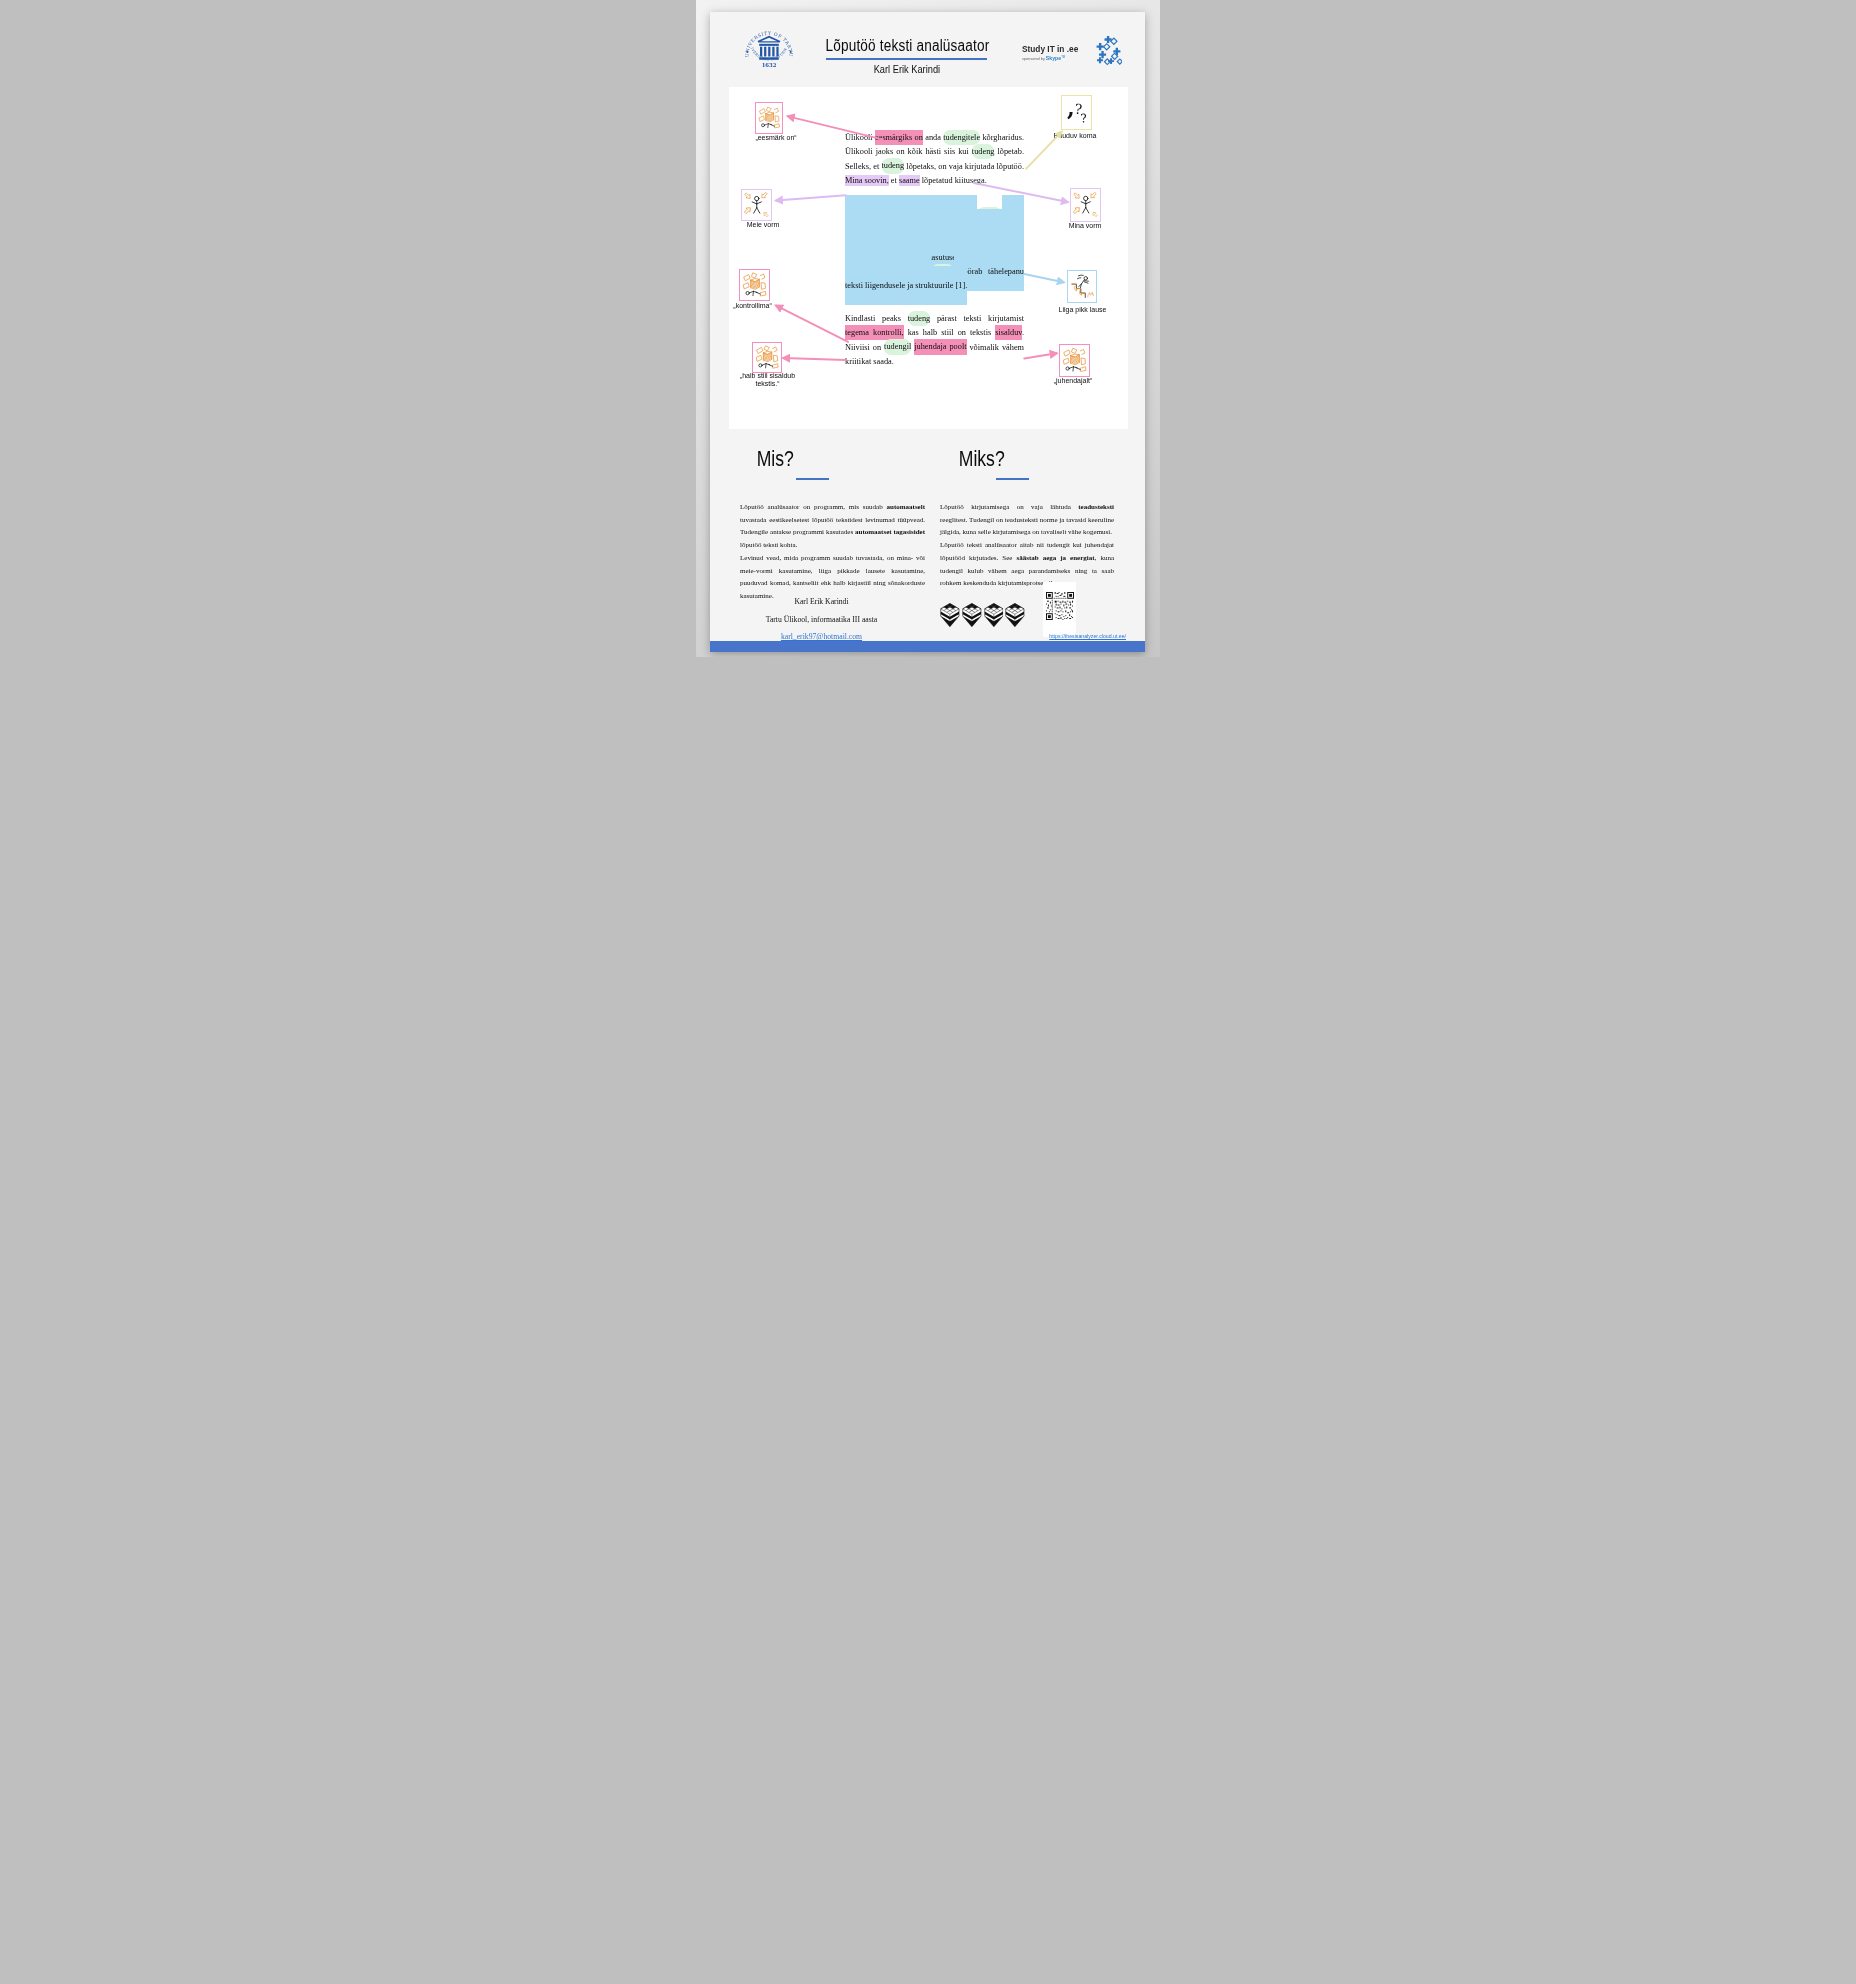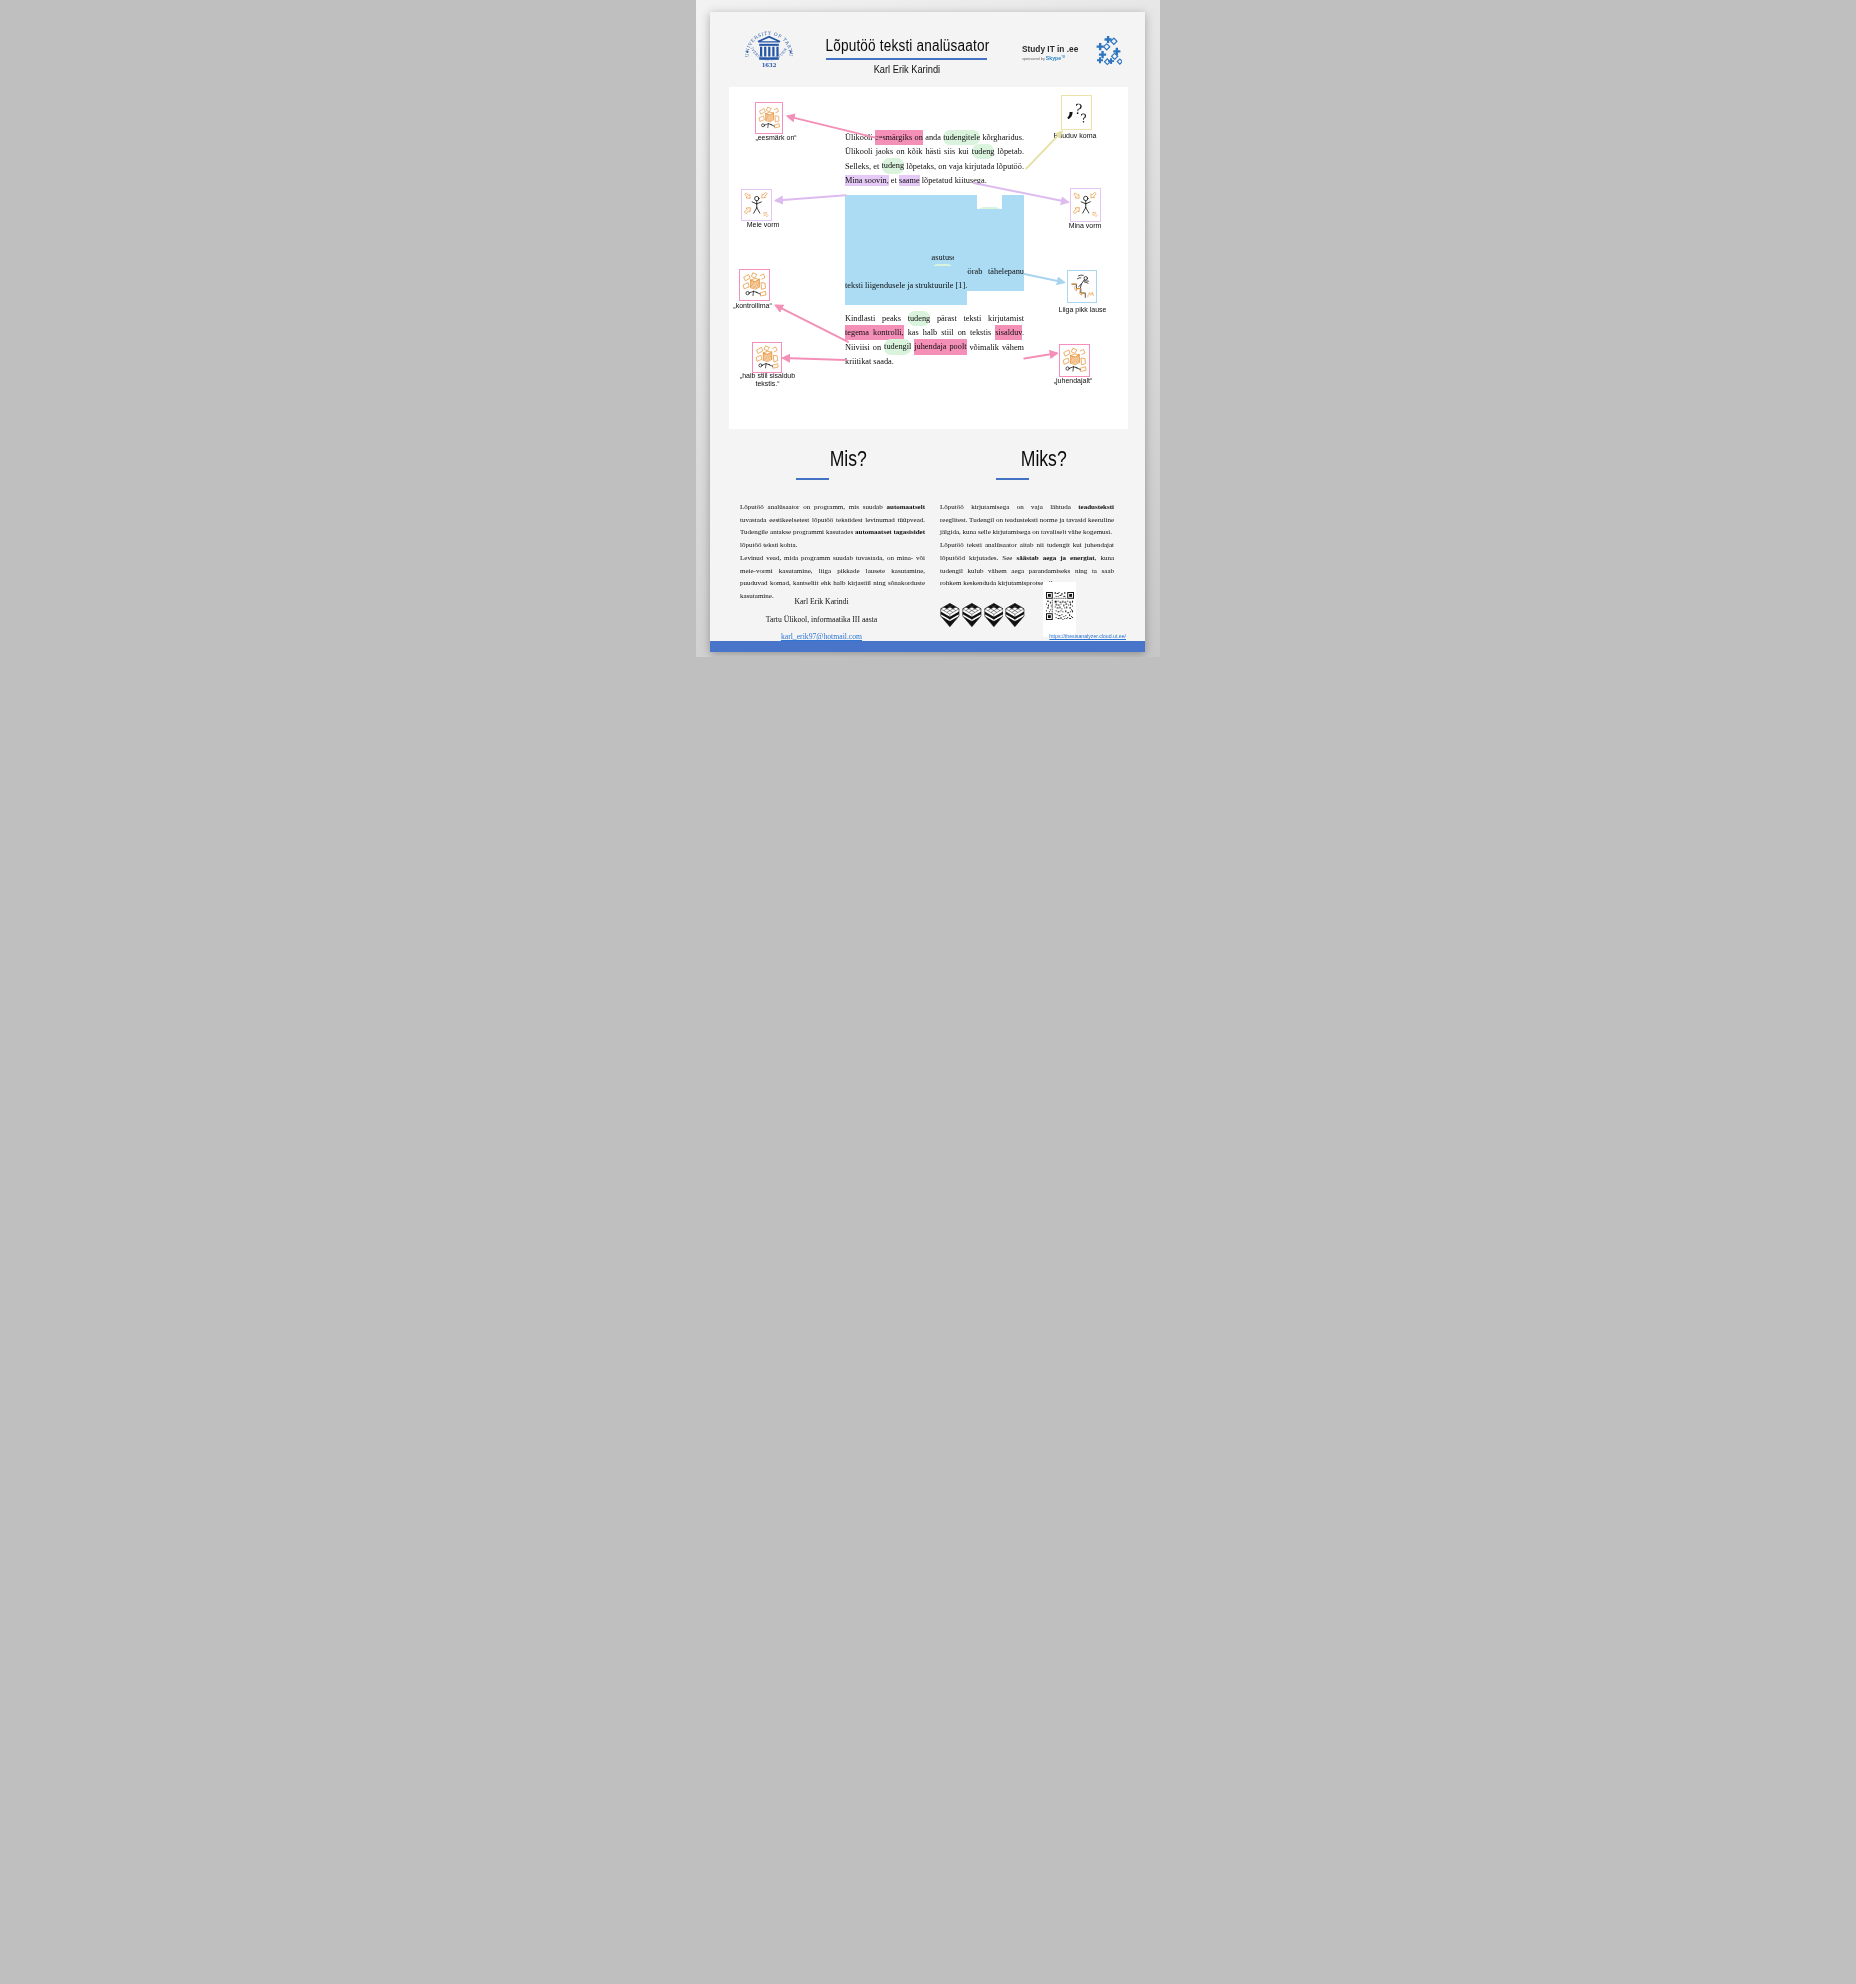--- a/index.html
+++ b/index.html
@@ -36,21 +36,21 @@
   .seg-blue{background:#ABDCF4;padding:15px 0;}
   .seg-bold{font-weight:bold;}
 
   .ibox{position:absolute;background:#fff;border:1px solid #ccc;display:flex;align-items:center;justify-content:center;}
   .ibox svg{width:88%;height:88%;}
   .b-pink{border-color:#F590BE;} .b-purple{border-color:#E3C4F2;}
   .b-khaki{border-color:#EDE3A9;} .b-blue{border-color:#A9D6F2;}
   .ilabel{position:absolute;text-align:center;font-size:7px;line-height:8.3px;color:#0d0d0d;}
 
   
-  .qhead{position:absolute;width:119px;text-align:right;font-size:22px;color:#0b0b0b;}
+  .qhead{position:absolute;width:119px;text-align:left;font-size:22px;color:#0b0b0b;}
   .qhead .t{display:inline-block;transform:scaleX(.8);}
   .qbar{position:absolute;width:33px;height:2.4px;background:#4472C4;}
   .spara{position:absolute;text-align:justify;font-family:"Liberation Serif",serif;
          font-size:7px;line-height:12.7px;white-space:pre-wrap;color:#0d0d0d;}
 
   
   .contact{position:absolute;left:46px;top:597px;width:159px;text-align:center;
            font-family:"Liberation Serif",serif;font-size:7.7px;}
   .contact .row{margin-bottom:8.7px;}
   .contact a{color:#2E75D4;text-decoration:underline;}

